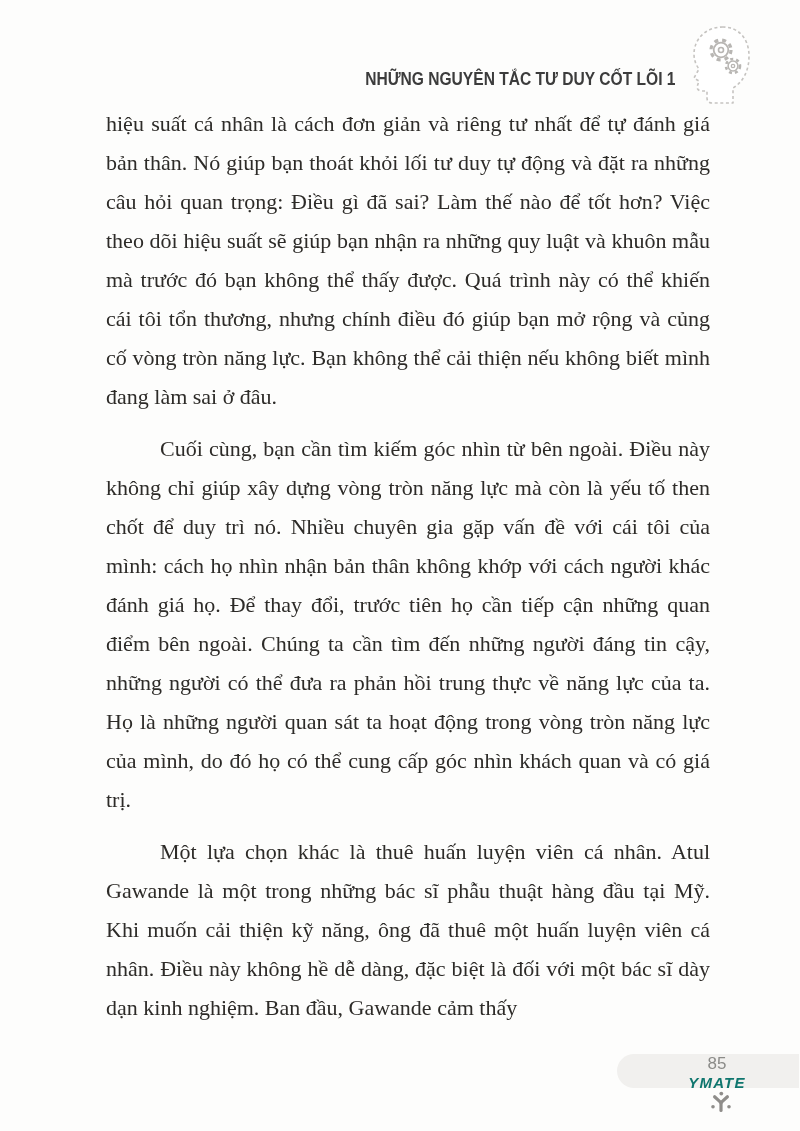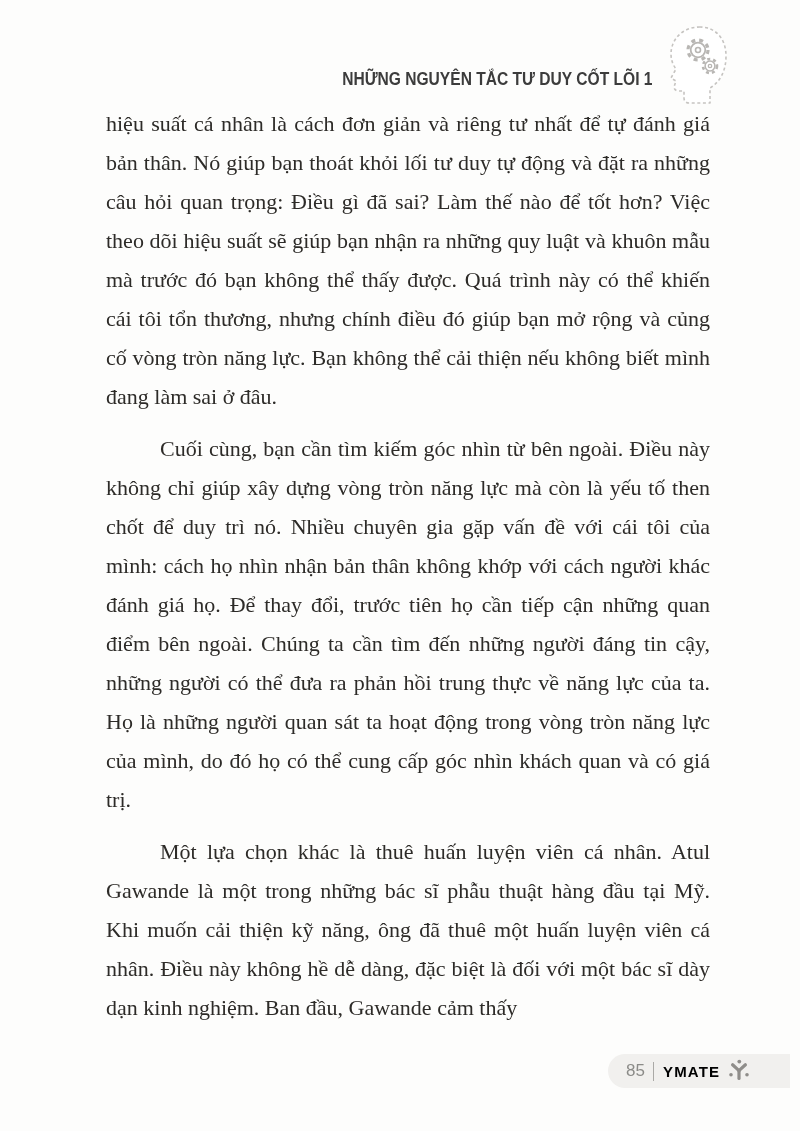--- a/index.html
+++ b/index.html
@@ -10,21 +10,21 @@
     position: relative;
     background: #fdfdfc;
     overflow: hidden;
     font-family: "Liberation Serif", "DejaVu Serif", serif;
   }
 
   
   .page-header {
     position: absolute;
     top: 24px;
-    right: 68px;
+    right: 45px;
     display: flex;
     align-items: center;
     gap: 10px;
   }
   .running-title {
     font-family: "Liberation Sans", "DejaVu Sans", sans-serif;
     font-weight: 700;
     font-size: 19px;
     color: #3c3c3c;
     letter-spacing: 0px;
@@ -53,48 +53,50 @@
   .page-body p {
     margin: 0 0 13px 6px;
   }
   .page-body p.indent {
     text-indent: 54px;
   }
 
   
   .page-footer {
     position: absolute;
-    right: 10px;
+    right: 1px;
     top: 1054px;
     height: 34px;
     width: 182px;
     background: #f1f0ee;
     border-radius: 17px 0 0 17px;
     display: flex;
     align-items: center;
     padding-left: 18px;
     box-sizing: border-box;
     font-family: "Liberation Sans", "DejaVu Sans", sans-serif;
     color: #8b8b88;
+    flex-direction: column;
   }
   .page-number {
     font-size: 17px;
     color: #8b8b88;
   }
   .footer-divider {
     width: 1px;
     height: 19px;
     background: #aaa9a6;
     margin: 0 9px 0 8px;
   }
   .brand-name {
     font-size: 15px;
     font-weight: 700;
     letter-spacing: 1.2px;
-    color: #000000;
+    color: #0f766e;
+    font-style: italic;
   }
   .brand-logo {
     width: 24px;
     height: 24px;
     margin-left: 7px;
   }
 </style>
 </head>
 <body>
 

